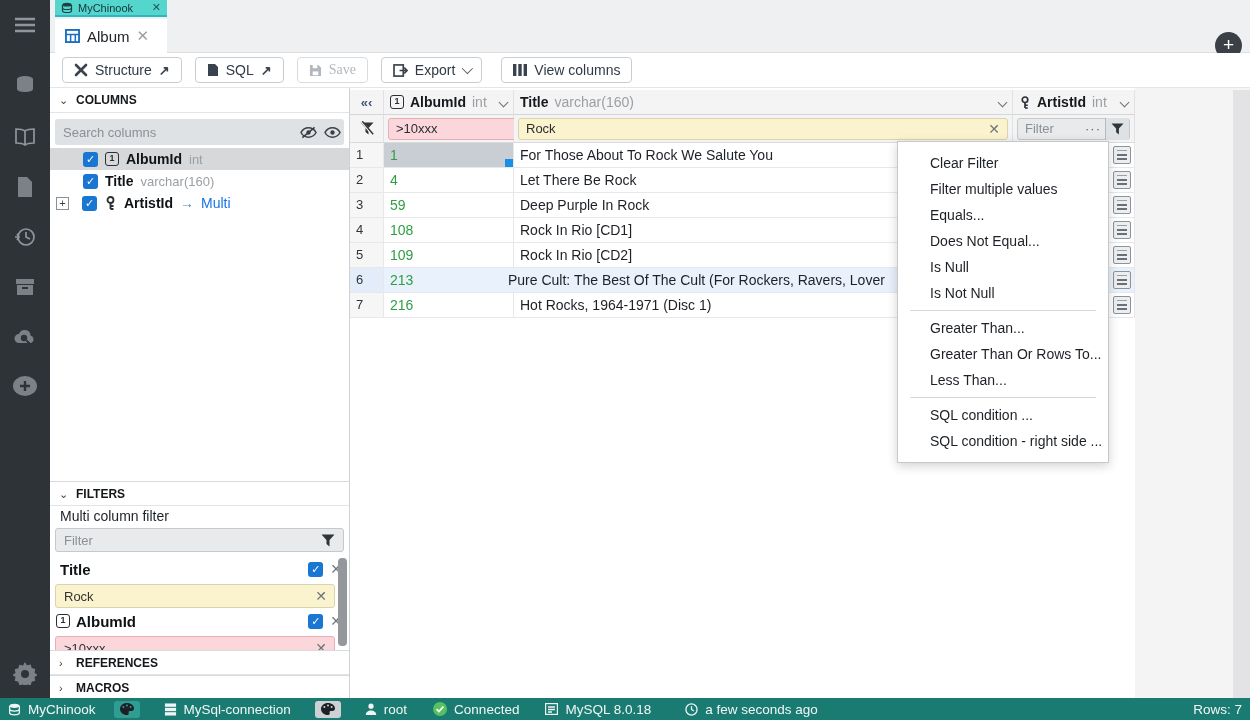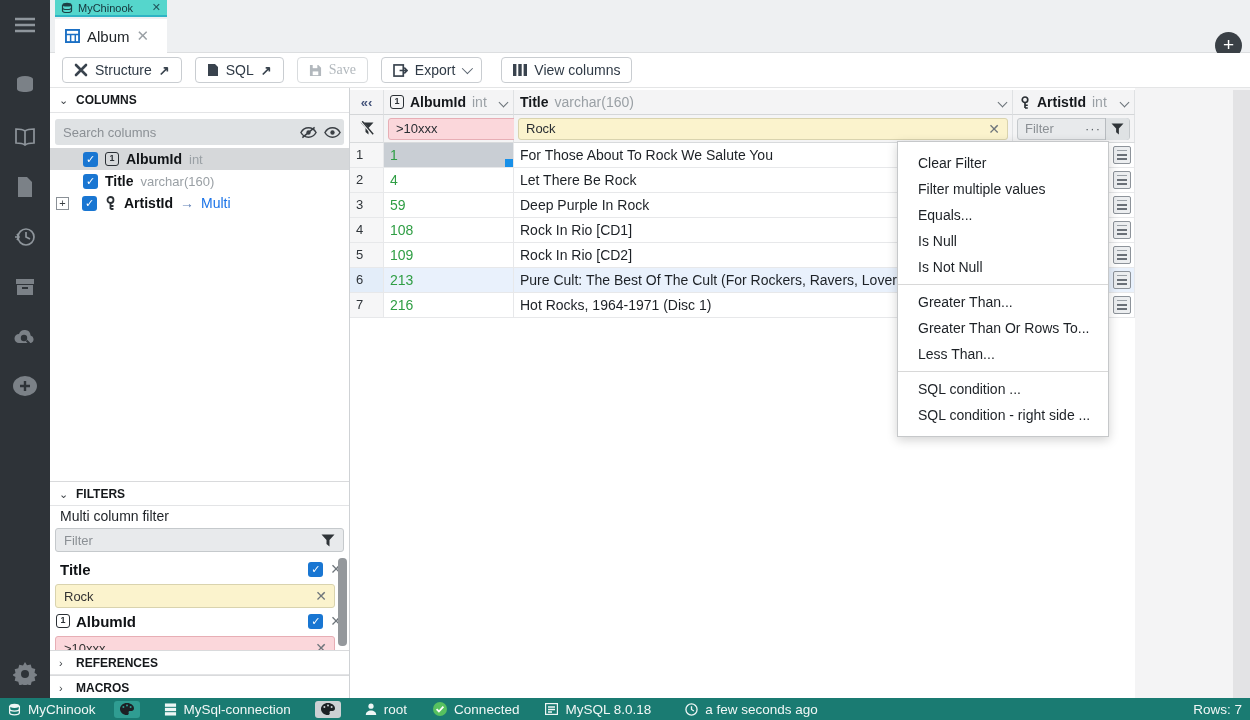--- a/index.html
+++ b/index.html
@@ -80,21 +80,21 @@
   .hl .cell { background:#e9f1fc; }
   .hl .rn-c { background:#e3edf9; }
   .selcell { background:#c9ced4 !important; position:relative; }
   .fillh { position:absolute; right:0; bottom:0; width:8px; height:8px; background:#1890e8; }
   .form-ic { position:absolute; top:3px; right:3px; width:18px; height:18px; border:1px solid #8d939a; border-radius:2px; background:#eceef0; cursor:pointer; display:flex; flex-direction:column; justify-content:center; gap:2px; padding:0 3px; }
   .form-ic i { display:block; height:2px; background:#6a7077; }
   .form-ic u { display:block; height:1px; margin-bottom:1px; background:#9aa0a6; text-decoration:none; }
   .scroll-track { position:absolute; right:0; top:2px; width:17px; height:608px; background:#e3e3e5; }
 
   
-  .cmenu { position:absolute; left:547px; top:53px; width:212px; background:#fff; border:1px solid #c6c8ca; box-shadow:0 3px 10px rgba(0,0,0,.18); padding:8px 0; z-index:20; }
+  .cmenu { position:absolute; left:547px; top:53px; width:212px; background:#fff; border:1px solid #c6c8ca; box-shadow:0 3px 10px rgba(0,0,0,.18); padding:8px 12px; z-index:20; }
   .mi { height:26px; line-height:26px; padding-left:20px; font-size:14px; color:#1d2126; cursor:pointer; white-space:nowrap; }
   .msep { height:1px; background:#d8d8d8; margin:4px 0; }
 
   
   .status { left:0; top:698px; width:1250px; height:22px; background:#1a7b72; display:flex; align-items:center; color:#f2f7f6; font-size:13.5px; }
   .st-item { display:flex; align-items:center; gap:7px; white-space:nowrap; }
   .pal-box { width:26px; height:17px; border-radius:3px; display:flex; align-items:center; justify-content:center; cursor:pointer; }
   .rows-count { margin-left:auto; margin-right:8px; }
 </style>
 </head>
@@ -404,21 +404,21 @@
     <div class="cell ti-c" style="left:164px; width:499px">Rock In Rio [CD2]</div>
     <div class="cell ar-c" style="left:663px; width:122px"><span>n</span><span class="form-ic">
           <u></u>
           <i></i>
           <i></i>
         </span></div>
   </div>
   <div class="grow hl" style="top:180px">
     <div class="cell rn-c" style="left:0; width:34px">6</div>
     <div class="cell id-c" style="left:34px; width:130px">213</div>
-    <div class="cell ti-c" style="left:164px; width:499px">Pure Cult: The Best Of The Cult (For Rockers, Ravers, Lover</div>
+    <div class="cell ti-c" style="left:152px; width:499px">Pure Cult: The Best Of The Cult (For Rockers, Ravers, Lover</div>
     <div class="cell ar-c" style="left:663px; width:122px"><span></span><span class="form-ic">
           <u></u>
           <i></i>
           <i></i>
         </span></div>
   </div>
   <div class="grow" style="top:205px">
     <div class="cell rn-c" style="left:0; width:34px">7</div>
     <div class="cell id-c" style="left:34px; width:130px">216</div>
     <div class="cell ti-c" style="left:164px; width:499px">Hot Rocks, 1964-1971 (Disc 1)</div>
@@ -428,20 +428,21 @@
           <i></i>
         </span></div>
   </div>
 
   <div class="scroll-track"></div>
 
   <div class="cmenu">
     <div class="mi">Clear Filter</div>
     <div class="mi">Filter multiple values</div>
     <div class="mi">Equals...</div>
+    <div class="mi">Does Not Equal...</div>
     <div class="mi">Is Null</div>
     <div class="mi">Is Not Null</div>
     <div class="msep"></div>
     <div class="mi">Greater Than...</div>
     <div class="mi">Greater Than Or Rows To...</div>
     <div class="mi">Less Than...</div>
     <div class="msep"></div>
     <div class="mi">SQL condition ...</div>
     <div class="mi">SQL condition - right side ...</div>
   </div>

